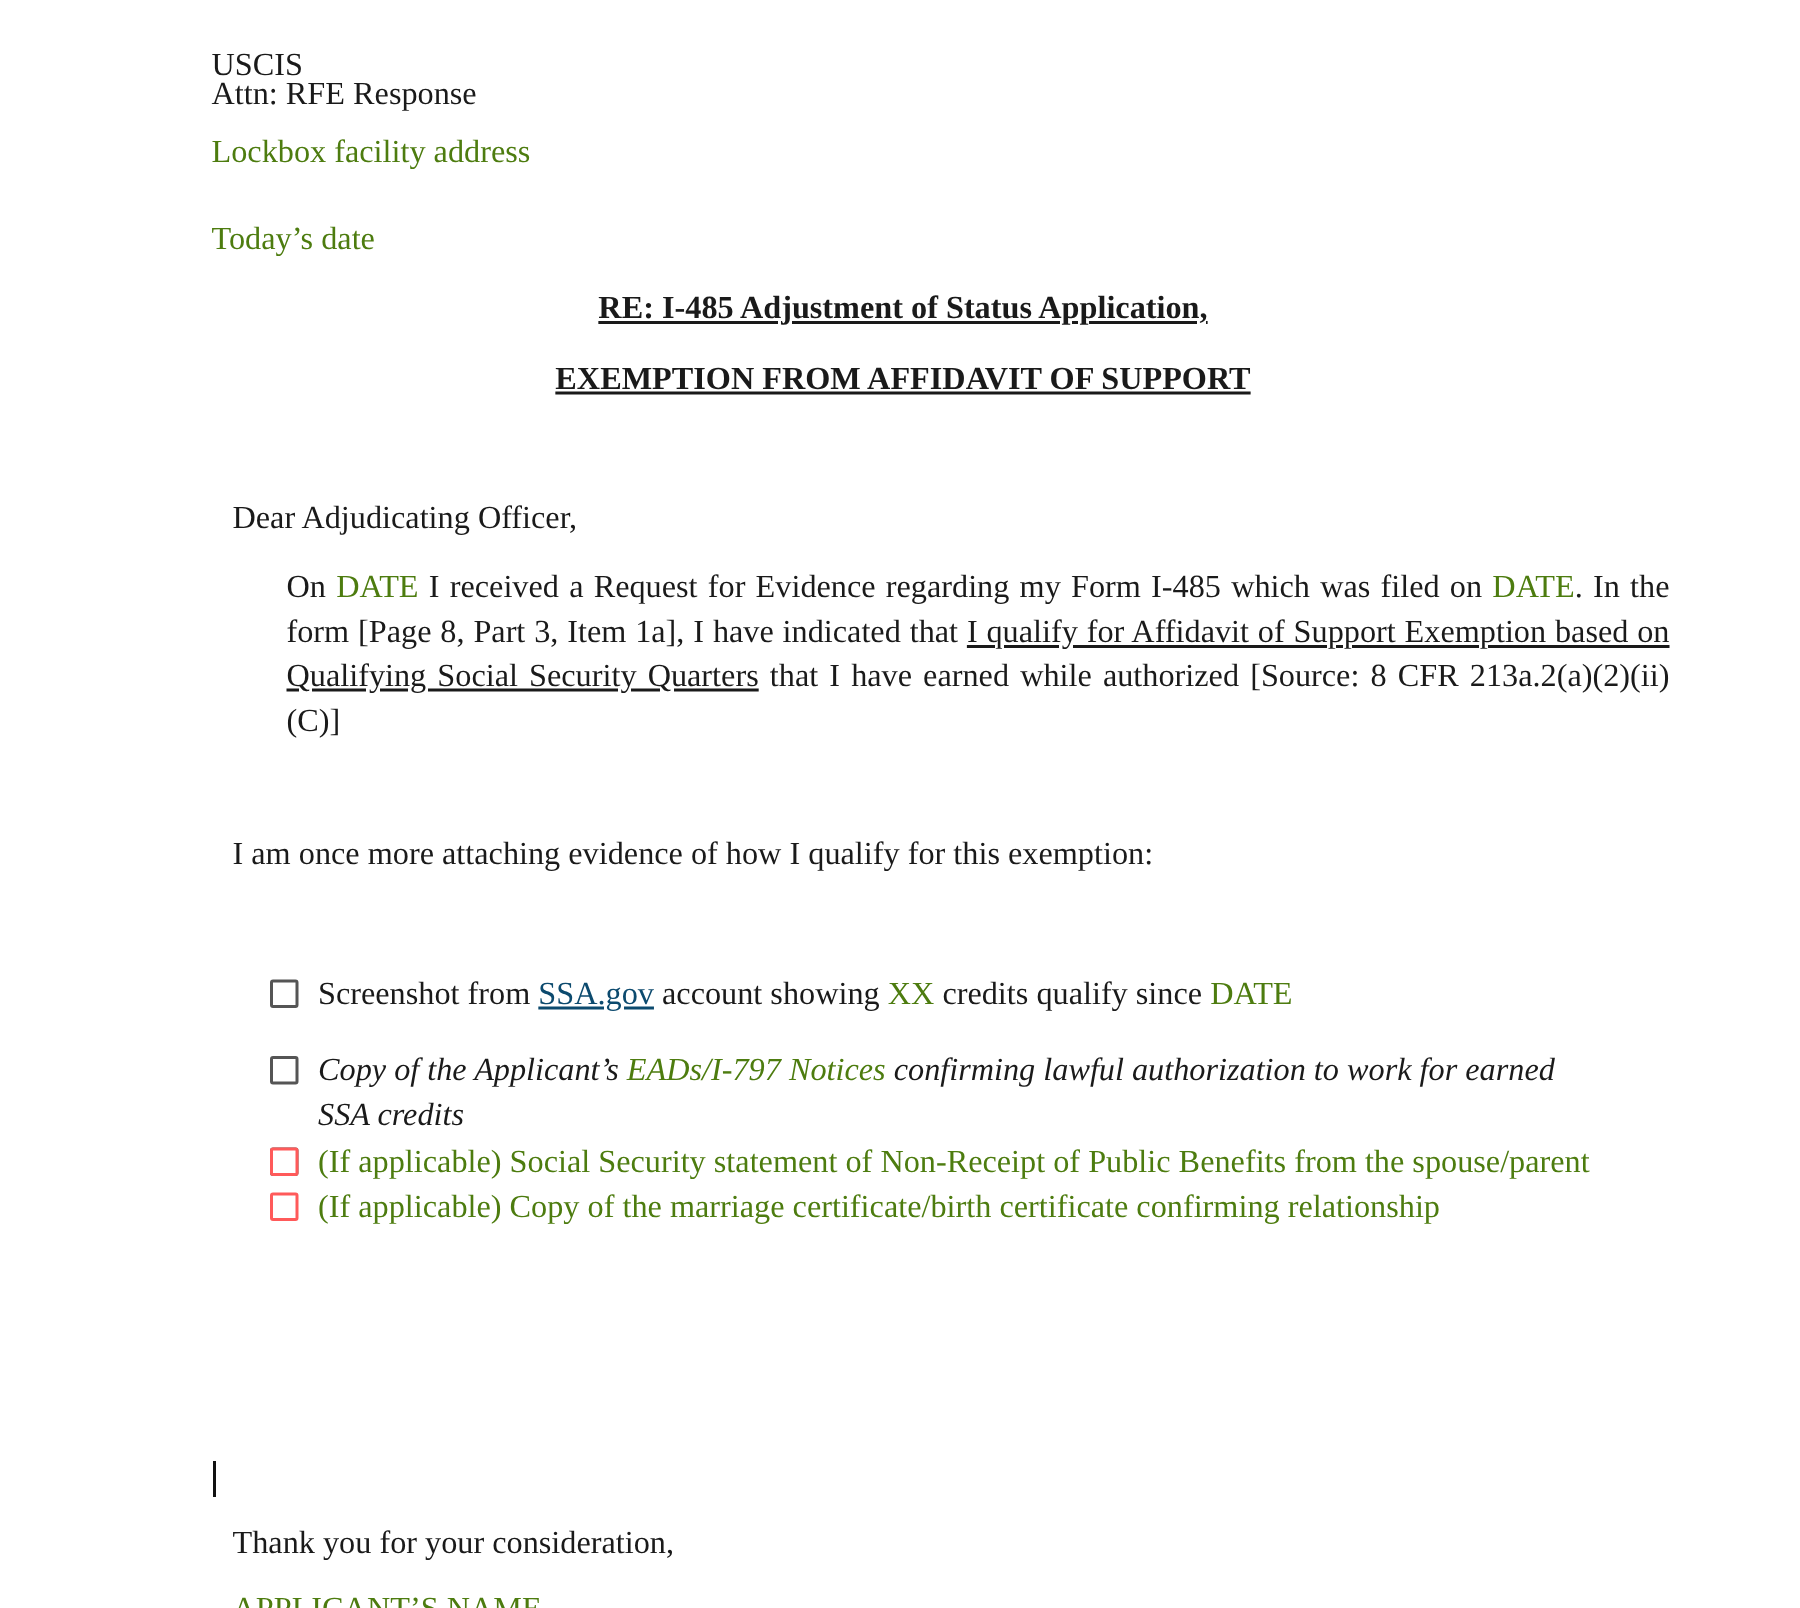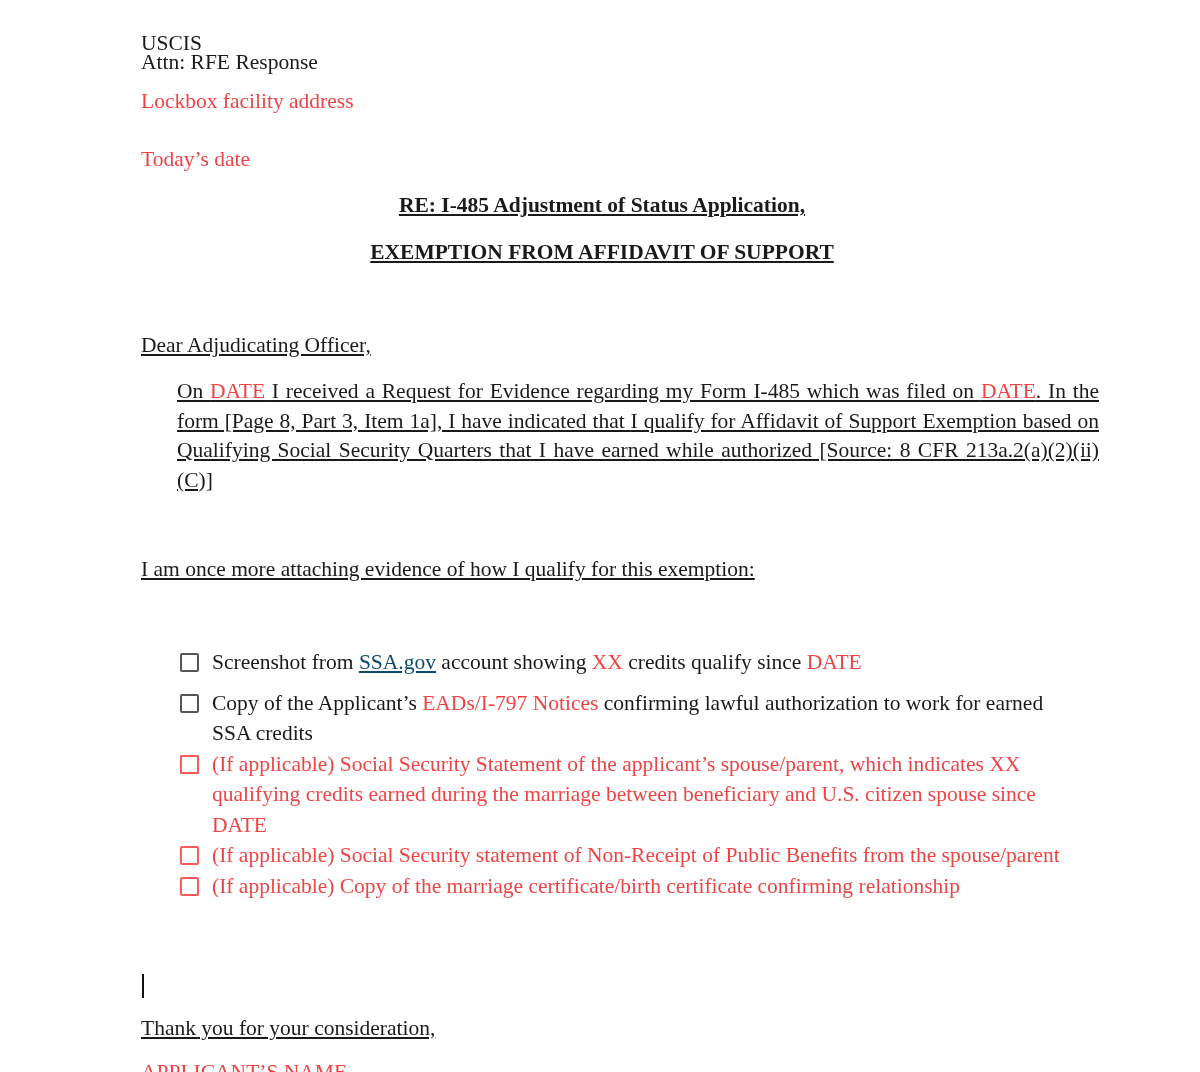--- a/index.html
+++ b/index.html
@@ -15,44 +15,43 @@
     font-family: "Liberation Serif", "DejaVu Serif", serif;
     color: #1a1a1a;
     font-size: 21.5px;
   }
   .page {
     position: absolute;
     left: 141px;
     top: 0;
     width: 922px;
   }
-  .red { color: #ef4444; }
+  .red { color: #4d7c0f; }
   .link { color: #0c4a6e; text-decoration: underline; cursor: pointer; }
   .u { text-decoration: underline; }
   .addr-line {
     position: absolute;
     left: 0;
     line-height: 29px;
     white-space: nowrap;
   }
   .heading {
     position: absolute;
     left: 0;
     width: 922px;
     text-align: center;
     font-weight: bold;
     text-decoration: underline;
     white-space: nowrap;
   }
   .para {
     position: absolute;
-    left: 0;
+    left: 14px;
     width: 922px;
     line-height: 29.5px;
-    text-decoration: underline;
   }
   .justify {
     text-align: justify;
     text-align-last: left;
   }
   .checklist {
     position: absolute;
     left: 38px;
     top: 647px;
     width: 890px;
@@ -108,30 +107,26 @@
     <span>On </span><span class="red">DATE</span><span> I received a Request for Evidence regarding my Form I-485 which was filed on </span><span class="red">DATE</span><span>. In the form [Page 8, Part 3, Item 1a], I have indicated that </span><span class="u">I qualify for Affidavit of Support Exemption based on Qualifying Social Security Quarters</span><span> that I have earned while authorized [Source: 8 CFR 213a.2(a)(2)(ii)(C)]</span>
   </div>
 
   <div class="para" style="top:555px;">I am once more attaching evidence of how I qualify for this exemption:</div>
 
   <ul class="checklist">
     <li class="check-item">
       <span class="checkbox"></span>
       <span>Screenshot from </span><span class="link">SSA.gov</span><span> account showing </span><span class="red">XX</span><span> credits qualify since </span><span class="red">DATE</span>
     </li>
-    <li class="check-item" style="margin-top:10px;">
+    <li class="check-item" style="margin-top:20px;font-style:italic;">
       <span class="checkbox"></span>
       <span>Copy of the Applicant’s </span><span class="red">EADs/I-797 Notices</span><span> confirming lawful authorization to work for earned SSA credits</span>
     </li>
     <li class="check-item">
       <span class="checkbox"></span>
-    </li>
-    <li class="check-item red">
-      <span class="checkbox red-box"></span>
-      <span>(If applicable) Social Security Statement of the applicant’s spouse/parent, which indicates XX qualifying credits earned during the marriage between beneficiary and U.S. citizen spouse since DATE</span>
     </li>
     <li class="check-item red">
       <span class="checkbox red-box"></span>
       <span>(If applicable) Social Security statement of Non-Receipt of Public Benefits from the spouse/parent</span>
     </li>
     <li class="check-item red">
       <span class="checkbox red-box"></span>
       <span>(If applicable) Copy of the marriage certificate/birth certificate confirming relationship</span>
     </li>
   </ul>

